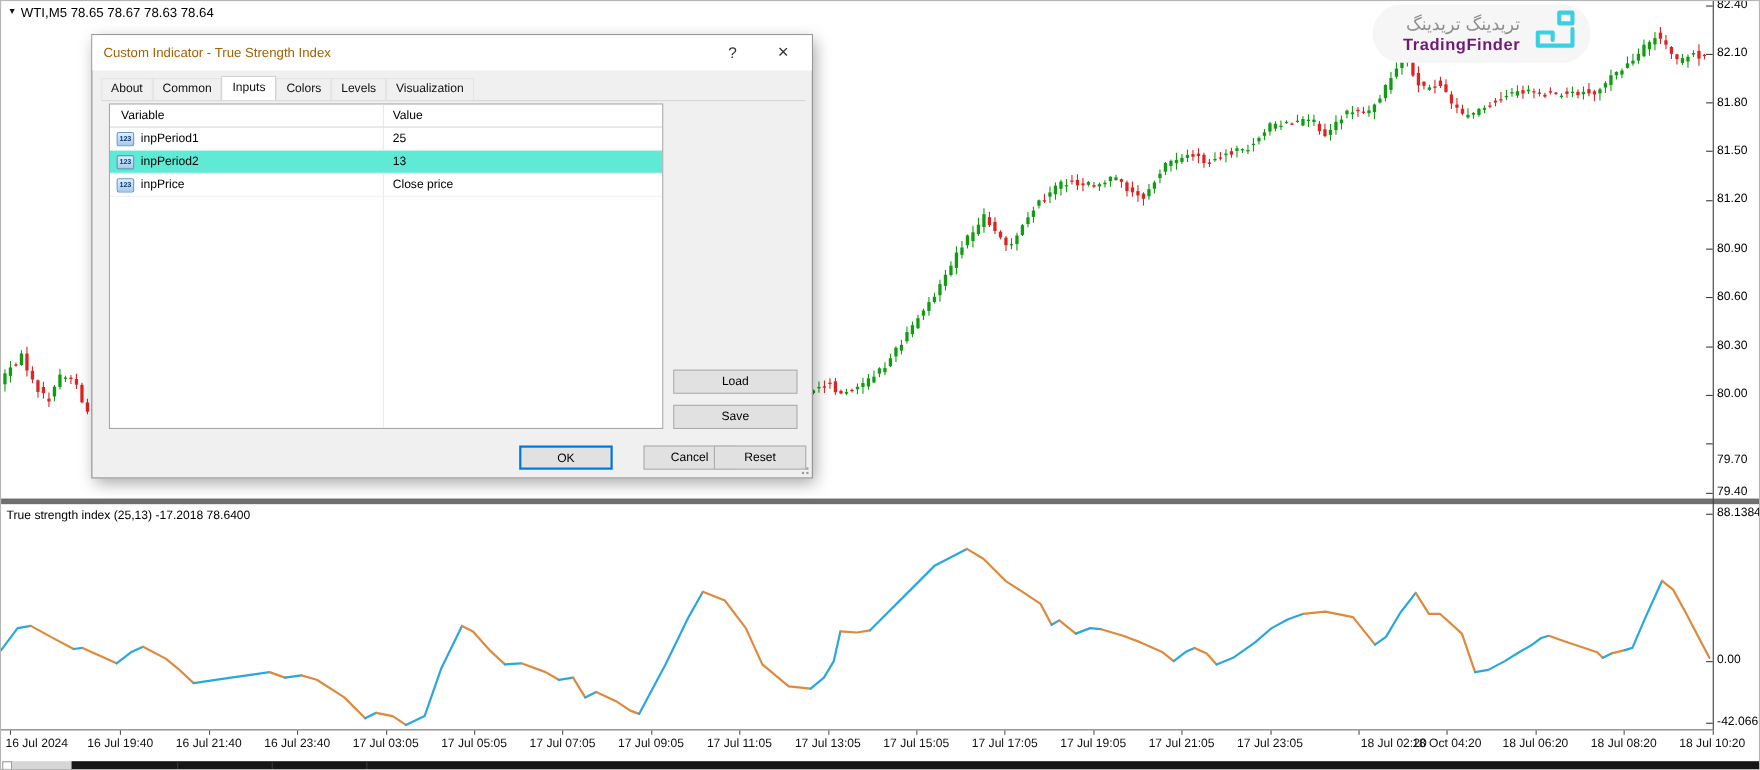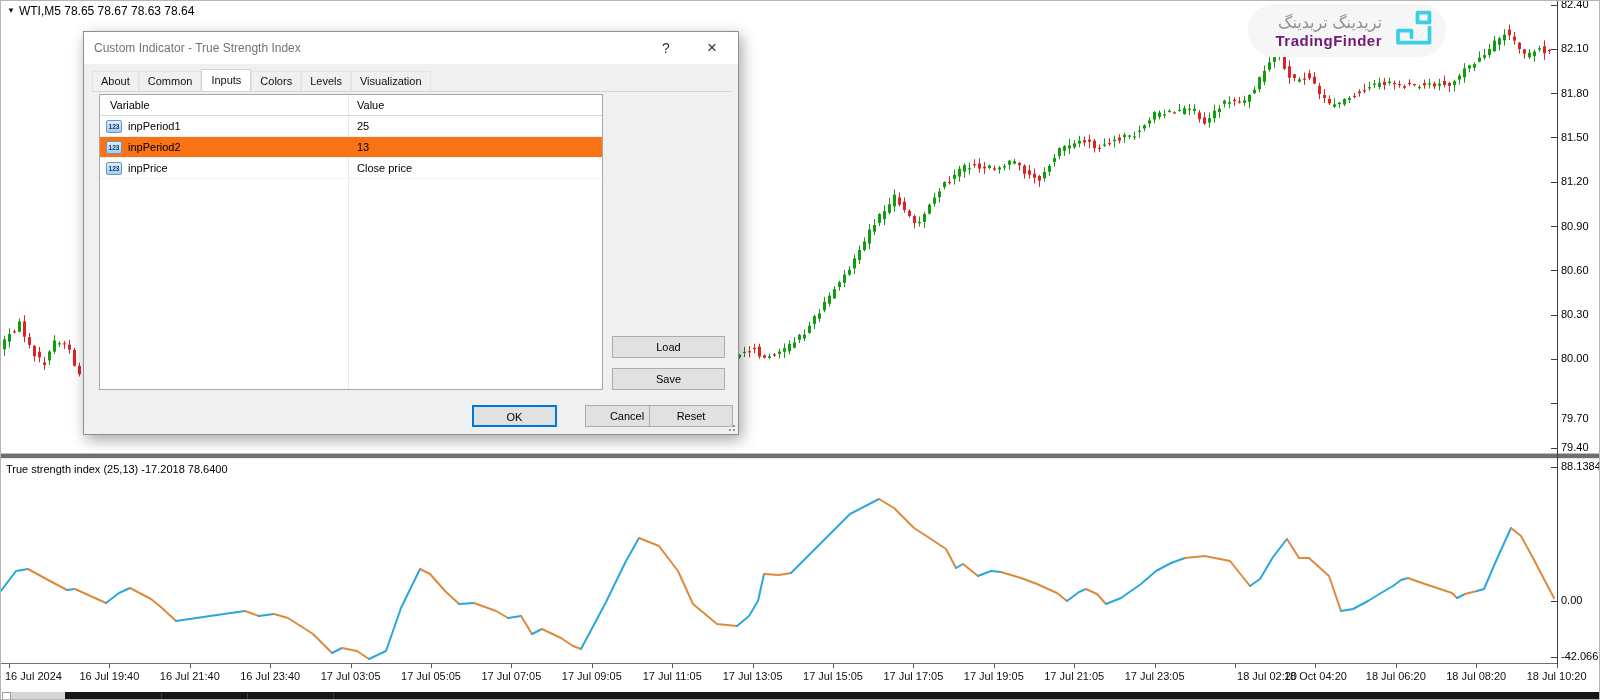--- a/index.html
+++ b/index.html
@@ -25,34 +25,34 @@
   
   .logo-card{position:absolute;left:1247px;top:3px;width:198px;height:53px;border-radius:26px;background:#f6f6f6;
     z-index:2;display:flex;align-items:center;justify-content:flex-end;padding:0 12px;gap:10px;box-sizing:border-box;}
   .logo-text{text-align:right;direction:rtl;}
   .logo-fa{font-size:16px;color:#8f8f8f;line-height:19px;}
   .logo-en{font-size:15px;color:#701a75;line-height:17px;letter-spacing:.5px;direction:ltr;font-weight:bold;}
   
   .dialog{position:absolute;left:82px;top:30px;width:656px;height:404px;background:#f0f0f0;
     border:1px solid #8f8f8f;box-shadow:3px 5px 14px rgba(0,0,0,.35);z-index:10;box-sizing:border-box;}
   .titlebar{position:relative;height:32px;background:#fff;}
-  .dlg-title{position:absolute;left:10px;top:0;line-height:32px;font-size:12px;color:#737373;}
+  .dlg-title{position:absolute;left:10px;top:0;line-height:32px;font-size:12px;color:#a16207;}
   .win-btn{position:absolute;top:0;width:32px;height:32px;text-align:center;line-height:32px;color:#333;cursor:default;}
   .help-btn{right:56px;font-size:14px;}
   .close-btn{right:10px;font-size:17px;}
   .tabstrip{position:absolute;left:8px;top:37px;width:640px;border-bottom:1px solid #d5d5d5;z-index:2;}
   .tab{display:inline-block;padding:3px 8px 4px;font-size:11px;color:#111;background:#f0f0f0;
     border:1px solid #e4e4e4;border-bottom:none;position:relative;top:1px;}
   .tab.active{background:#fff;border-color:#d2d2d2;padding:4px 9px 5px;top:0;z-index:3;}
   .inputs-table{position:absolute;left:15px;top:62px;width:504px;height:296px;background:#fff;
     border:1px solid #a8a8a8;font-size:11px;box-sizing:border-box;overflow:hidden;}
   .col-sep{position:absolute;left:248px;top:0;bottom:0;width:1px;background:#e9e9e9;}
   .trow{position:relative;display:flex;height:20px;align-items:center;border-bottom:1px solid #f1f1f1;z-index:1;}
   .trow.head{border-bottom:1px solid #d9d9d9;}
-  .trow.selected{background:#f97316;}
+  .trow.selected{background:#5eead4;}
   .tc-var{width:248px;padding-left:10px;display:flex;align-items:center;box-sizing:border-box;}
   .tc-val{padding-left:9px;}
   .trow:not(.head) .tc-var{padding-left:6px;}
   .icon123{display:inline-block;width:14px;height:11px;margin-right:6px;border-radius:2px;
     background:linear-gradient(#ddeefb,#a6cbec);border:1px solid #6b96c4;color:#123a77;
     font-size:6.5px;font-weight:bold;text-align:center;line-height:11px;box-sizing:content-box;}
   .btn{position:absolute;font-size:11px;background:#e1e1e1;border:1px solid #adadad;color:#000;
     font-family:"Liberation Sans",sans-serif;padding:4px;box-sizing:border-box;}
   .btn-load{left:528px;top:304px;width:113px;height:22px;}
   .btn-save{left:528px;top:336px;width:113px;height:22px;}

